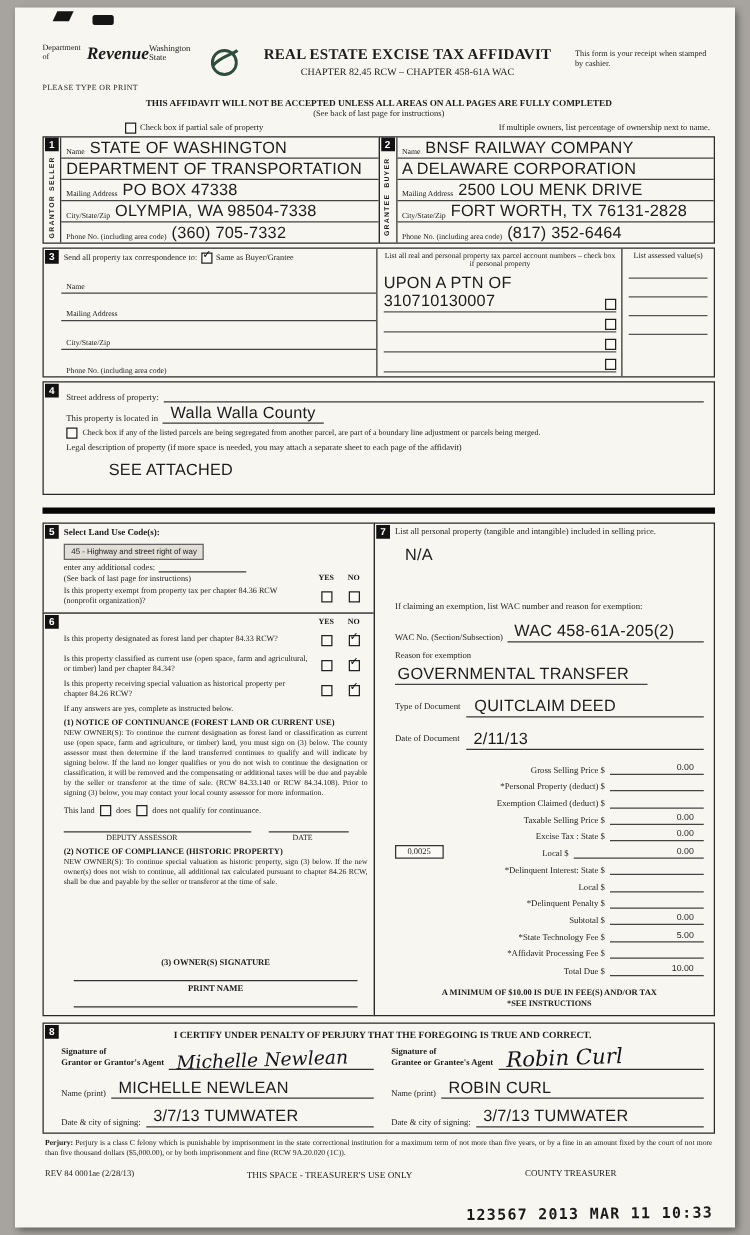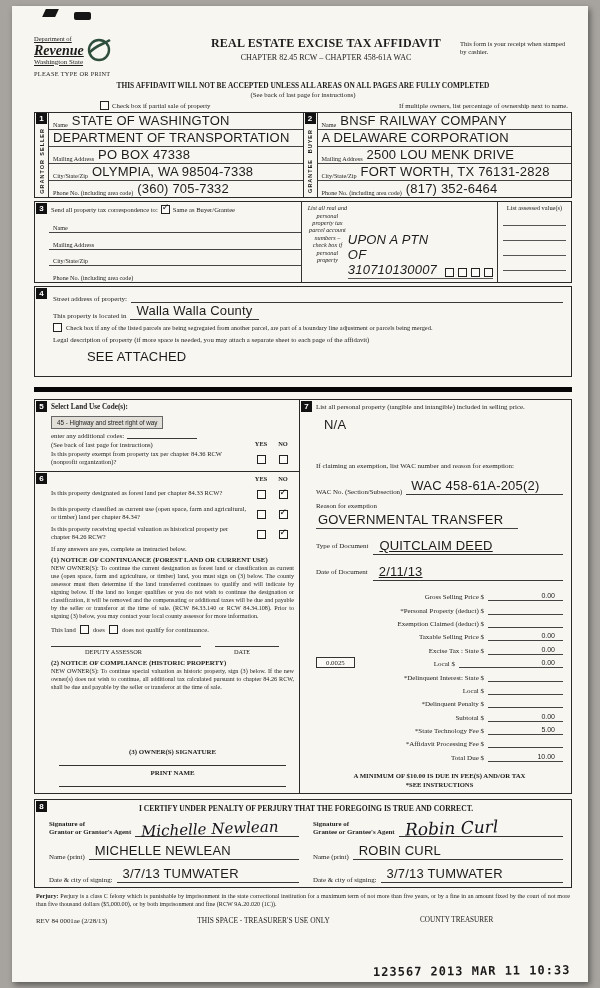--- a/index.html
+++ b/index.html
@@ -20,21 +20,21 @@
   .cb{width:7px;height:7px;border:1px solid #222;display:inline-block;
       position:relative;background:#fcfbf8;vertical-align:middle;flex:0 0 auto;}
   .cb.checked::after{content:"\2713";position:absolute;left:0px;top:-4px;
       font:bold 9px "DejaVu Sans",sans-serif;color:#111;}
   .ul{border-bottom:1px solid #3a3a3a;}
   .typed{font-family:"Liberation Sans",sans-serif;font-size:13px;letter-spacing:.2px;}
   
   .head-row{display:flex;align-items:flex-start;}
   .logo-col{width:158px;}
   .logo{display:flex;align-items:flex-start;gap:2px;}
-  .logo-text{display:flex;flex-direction:column;line-height:1.05;text-decoration:underline;}
+  .logo-text{display:flex;flex-direction:row;line-height:1.05;}
   .dept{font-size:6.5px;}
   .rev{font:bold italic 14px "Liberation Serif",serif;}
   .wa{font-size:7px;}
   .swoosh{margin-top:1px;}
   .ptp{font-size:6.3px;margin-top:4px;letter-spacing:.3px;}
   .title-col{flex:1;text-align:center;}
   .title{font-size:12px;font-weight:bold;letter-spacing:.2px;}
   .chapter{font-size:8px;margin-top:2px;}
   .receipt-col{width:112px;font-size:6.6px;line-height:1.25;padding-top:4px;}
   .warn{text-align:center;font-weight:bold;font-size:7.4px;margin-top:4px;}
@@ -52,21 +52,21 @@
           font:bold 5.5px "Liberation Sans",sans-serif;letter-spacing:1px;}
   .fields{flex:1;display:flex;flex-direction:column;}
   .pfield{flex:1;display:flex;align-items:flex-end;gap:4px;border-bottom:1px solid #444;
           padding:0 3px 1px 4px;min-height:13px;}
   .pfield:last-child{border-bottom:none;}
   .flabel{font-size:6.2px;white-space:nowrap;}
   
   .sec3{margin-top:3px;display:flex;min-height:80px;}
   .sec3-left{width:252px;border-right:1px solid #333;display:flex;flex-direction:column;padding-left:14px;}
   .corr{display:flex;align-items:center;gap:3px;font-size:6.6px;padding:3px 2px 2px 2px;}
-  .sec3-mid{width:186px;border-right:1px solid #333;display:flex;flex-direction:row;padding:2px 4px 3px 5px;font-style:italic;}
+  .sec3-mid{width:186px;border-right:1px solid #333;display:flex;flex-direction:column;padding:2px 4px 3px 5px;}
   .parcel-head{font-size:6.2px;line-height:1.2;text-align:center;}
   .parcel-row{display:flex;align-items:flex-end;gap:4px;border-bottom:1px solid #555;
               min-height:12px;padding-bottom:1px;margin-top:2px;}
   .parcel-row .fillspace{flex:1;}
   .sec3-right{flex:1;display:flex;flex-direction:column;padding:2px 5px 3px 5px;}
   .assessed-head{font-size:6.4px;text-align:center;}
   .aval-row{border-bottom:1px solid #555;min-height:12px;margin-top:2px;}
   
   .sec4{margin-top:3px;padding:3px 8px 8px 18px;}
   .s4row{display:flex;align-items:flex-end;gap:4px;font-size:7px;min-height:13px;}
@@ -104,21 +104,21 @@
   .printname{font-size:6.9px;font-weight:bold;margin-top:3px;}
   
   .sec7{flex:1;margin-left:-1px;padding:3px 8px 5px 16px;display:flex;flex-direction:column;}
   .pp-label{font-size:6.9px;line-height:1.25;}
   .ppval{margin:5px 0 8px 8px;}
   .exprompt{font-size:7px;margin-top:22px;}
   .wacrow{display:flex;align-items:flex-end;gap:4px;font-size:6.9px;margin-top:8px;}
   .reason{font-size:6.9px;margin-top:7px;}
   .reasonval{border-bottom:1px solid #444;padding:2px 0 1px 2px;margin-top:1px;width:200px;}
   .docrow{display:flex;align-items:center;gap:5px;font-size:7px;margin-top:9px;}
-  .docrow .ul{min-width:120px;padding:0 4px 1px 6px;text-decoration:underline;}
+  .docrow .ul{min-width:120px;padding:0 4px 1px 6px;}
   .money{margin-top:7px;}
   .mrow{display:flex;align-items:flex-end;min-height:13.4px;}
   .mlabel{width:168px;text-align:right;font-size:7px;white-space:nowrap;}
   .mline{flex:1;border-bottom:1px solid #444;margin-left:4px;text-align:right;
          font-size:7px;padding:0 8px 1px 0;font-family:"Liberation Sans",sans-serif;}
   .rate-box{border:1px solid #333;font-size:6.8px;padding:1px 9px;margin-right:auto;background:#fbfaf6;}
   .with-rate .mlabel{width:auto;}
   .minimum{font-size:6.8px;font-weight:bold;text-align:center;margin-top:10px;}
   .seeinstr{font-size:6.6px;font-weight:bold;text-align:center;margin-top:2px;}
   

